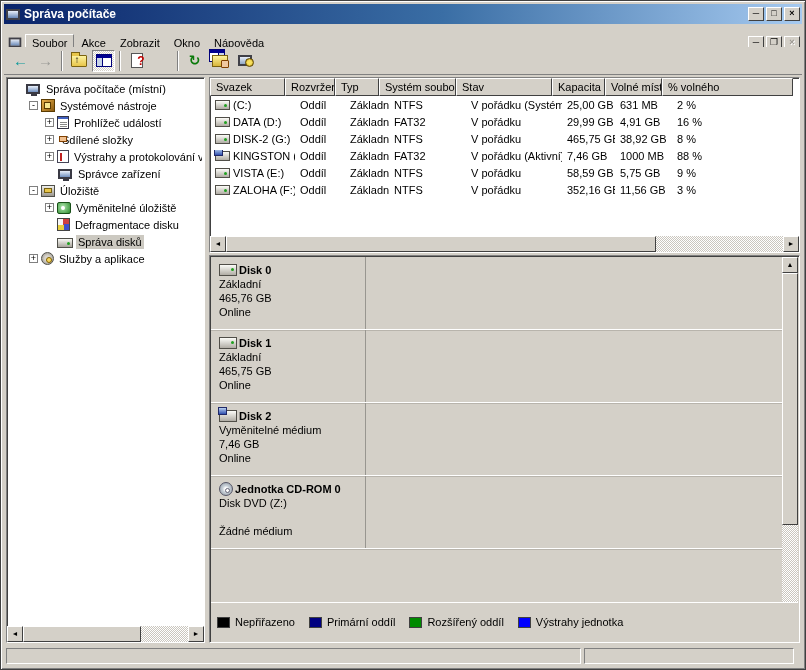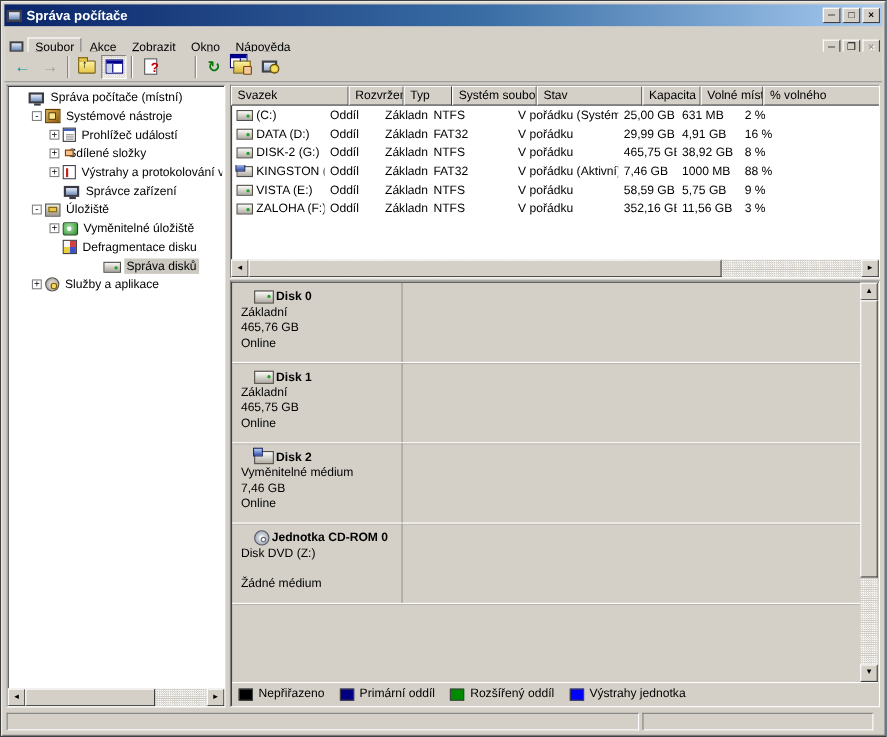--- a/index.html
+++ b/index.html
@@ -114,23 +114,23 @@
     font-size:7px;line-height:13px;text-align:center;color:#000;flex:none;}
   .sb-thumb-h{height:16px;background:#D4D0C8;border:1px solid;border-color:#fff #404040 #404040 #fff;flex:none;}
   .vscroll{position:absolute;right:1px;top:1px;bottom:22px;width:16px;display:flex;flex-direction:column;
     background:repeating-conic-gradient(#fff 0% 25%,#cac6be 0% 50%) 0 0/2px 2px;}
   .sb-thumb-v{width:16px;background:#D4D0C8;border:1px solid;border-color:#fff #404040 #404040 #fff;flex:none;}
   
   .disk-panel{position:relative;flex:1;margin-top:2px;background:#D4D0C8;overflow:hidden;}
   .disk-rows{position:absolute;left:1px;top:1px;right:17px;bottom:22px;overflow:hidden;}
   .disk-row{display:flex;height:73px;border-bottom:1px solid #fff;box-shadow:0 1px 0 #b8b4ac;}
   .disk-info{width:155px;flex:none;border-right:1px solid #989690;padding:6px 0 0 8px;font-size:11px;line-height:14px;}
-  .disk-info .dname{display:flex;align-items:center;gap:2px;font-weight:bold;margin-left:12px;}
-  
-  .legend{position:absolute;left:1px;right:1px;bottom:1px;height:21px;background:#D4D0C8;
+  .disk-info .dname{display:flex;align-items:center;gap:2px;font-weight:bold;}
+  
+  .legend{position:absolute;left:1px;right:1px;bottom:1px;height:39px;background:#D4D0C8;
     border-top:1px solid #fff;display:flex;align-items:center;padding-left:6px;gap:14px;font-size:11px;}
   .leg-item{display:flex;align-items:center;gap:5px;}
   .leg-swatch{width:13px;height:11px;border:1px solid #404040;}
   
   .statusbar{position:absolute;left:3px;right:3px;bottom:3px;height:20px;background:#D4D0C8;
     display:flex;align-items:center;gap:3px;padding:2px 8px 2px 2px;}
   .sb-panel{height:16px;border:1px solid;border-color:#808080 #fff #fff #808080;}
   .sb-panel.main{flex:1;}
   .sb-panel.side{width:210px;}
 </style>
@@ -242,21 +242,21 @@
           <div class="tree-row" style="padding-left: 36px;">
             <span class="expander">+</span>
             <span class="ic ic-removable-storage"></span>
             <span class="tree-label">Vyměnitelné úložiště</span>
           </div>
           <div class="tree-row" style="padding-left: 36px;">
             <span class="exp-space"></span>
             <span class="ic ic-defrag"></span>
             <span class="tree-label">Defragmentace disku</span>
           </div>
-          <div class="tree-row sel" style="padding-left: 36px; margin-left: 37px;">
+          <div class="tree-row sel" style="padding-left: 36px;">
             <span class="exp-space"></span>
             <span class="ic ic-disk-management"></span>
             <span class="tree-label">Správa disků</span>
           </div>
           <div class="tree-row" style="padding-left: 20px;">
             <span class="expander">+</span>
             <span class="ic ic-services"></span>
             <span class="tree-label">Služby a aplikace</span>
           </div>
         </div>
@@ -267,21 +267,21 @@
         <div class="sb-btn" style="margin-left:auto">►</div>
       </div>
     </div>
 
     <div class="splitter"></div>
 
     <div class="right">
 
       <div class="vol-panel sunken">
         <div class="vol-header" id="vol-header">
-            <div class="col-head" style="width: 107px;">Svazek</div>
+            <div class="col-head" style="width: 75px;">Svazek</div>
             <div class="col-head" style="width: 50px;">Rozvržení</div>
             <div class="col-head" style="width: 44px;">Typ</div>
             <div class="col-head" style="width: 77px;">Systém souborů</div>
             <div class="col-head" style="width: 96px;">Stav</div>
             <div class="col-head" style="width: 53px;">Kapacita</div>
             <div class="col-head" style="width: 57px;">Volné místo</div>
             <div class="col-head" style="width: 131px;">% volného</div>
           </div>
         <div id="vol-rows">
             <div class="vol-row">

